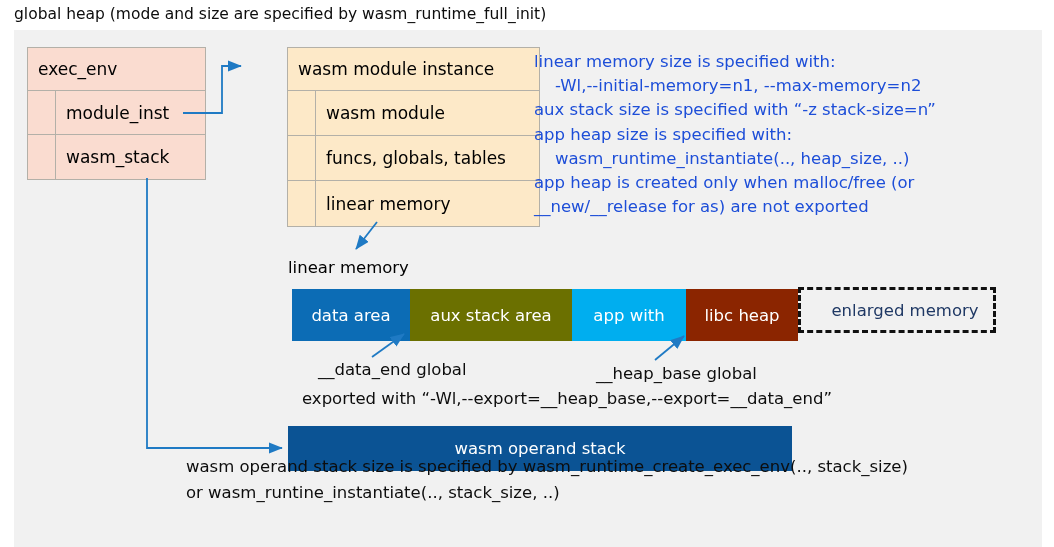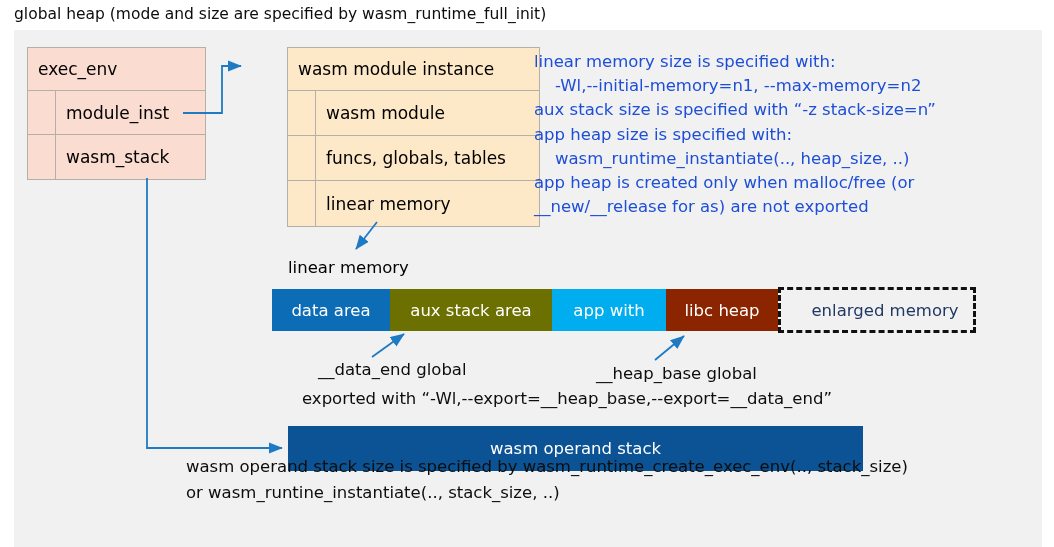--- a/index.html
+++ b/index.html
@@ -90,23 +90,23 @@
     position: absolute;
     left: 288px;
     top: 258px;
     font-size: 16.5px;
     white-space: nowrap;
   }
 
   
   #memory-bar {
     position: absolute;
-    left: 272px;
+    left: 292px;
     top: 289px;
-    height: 42px;
+    height: 52px;
     display: flex;
   }
   .memseg {
     box-sizing: border-box;
     display: flex;
     align-items: center;
     justify-content: center;
     color: #ffffff;
     font-size: 16.5px;
     white-space: nowrap;
@@ -129,21 +129,21 @@
   }
   #annot-data-end  { left: 318px; top: 360px; }
   #annot-heap-base { left: 596px; top: 364px; }
   #annot-exported  { left: 302px; top: 389px; }
 
   
   #operand-stack {
     position: absolute;
     left: 288px;
     top: 426px;
-    width: 575px;
+    width: 504px;
     height: 45px;
     background: #0b5394;
     display: flex;
     align-items: center;
     justify-content: center;
     color: #ffffff;
     font-size: 16.5px;
     white-space: nowrap;
   }
 

